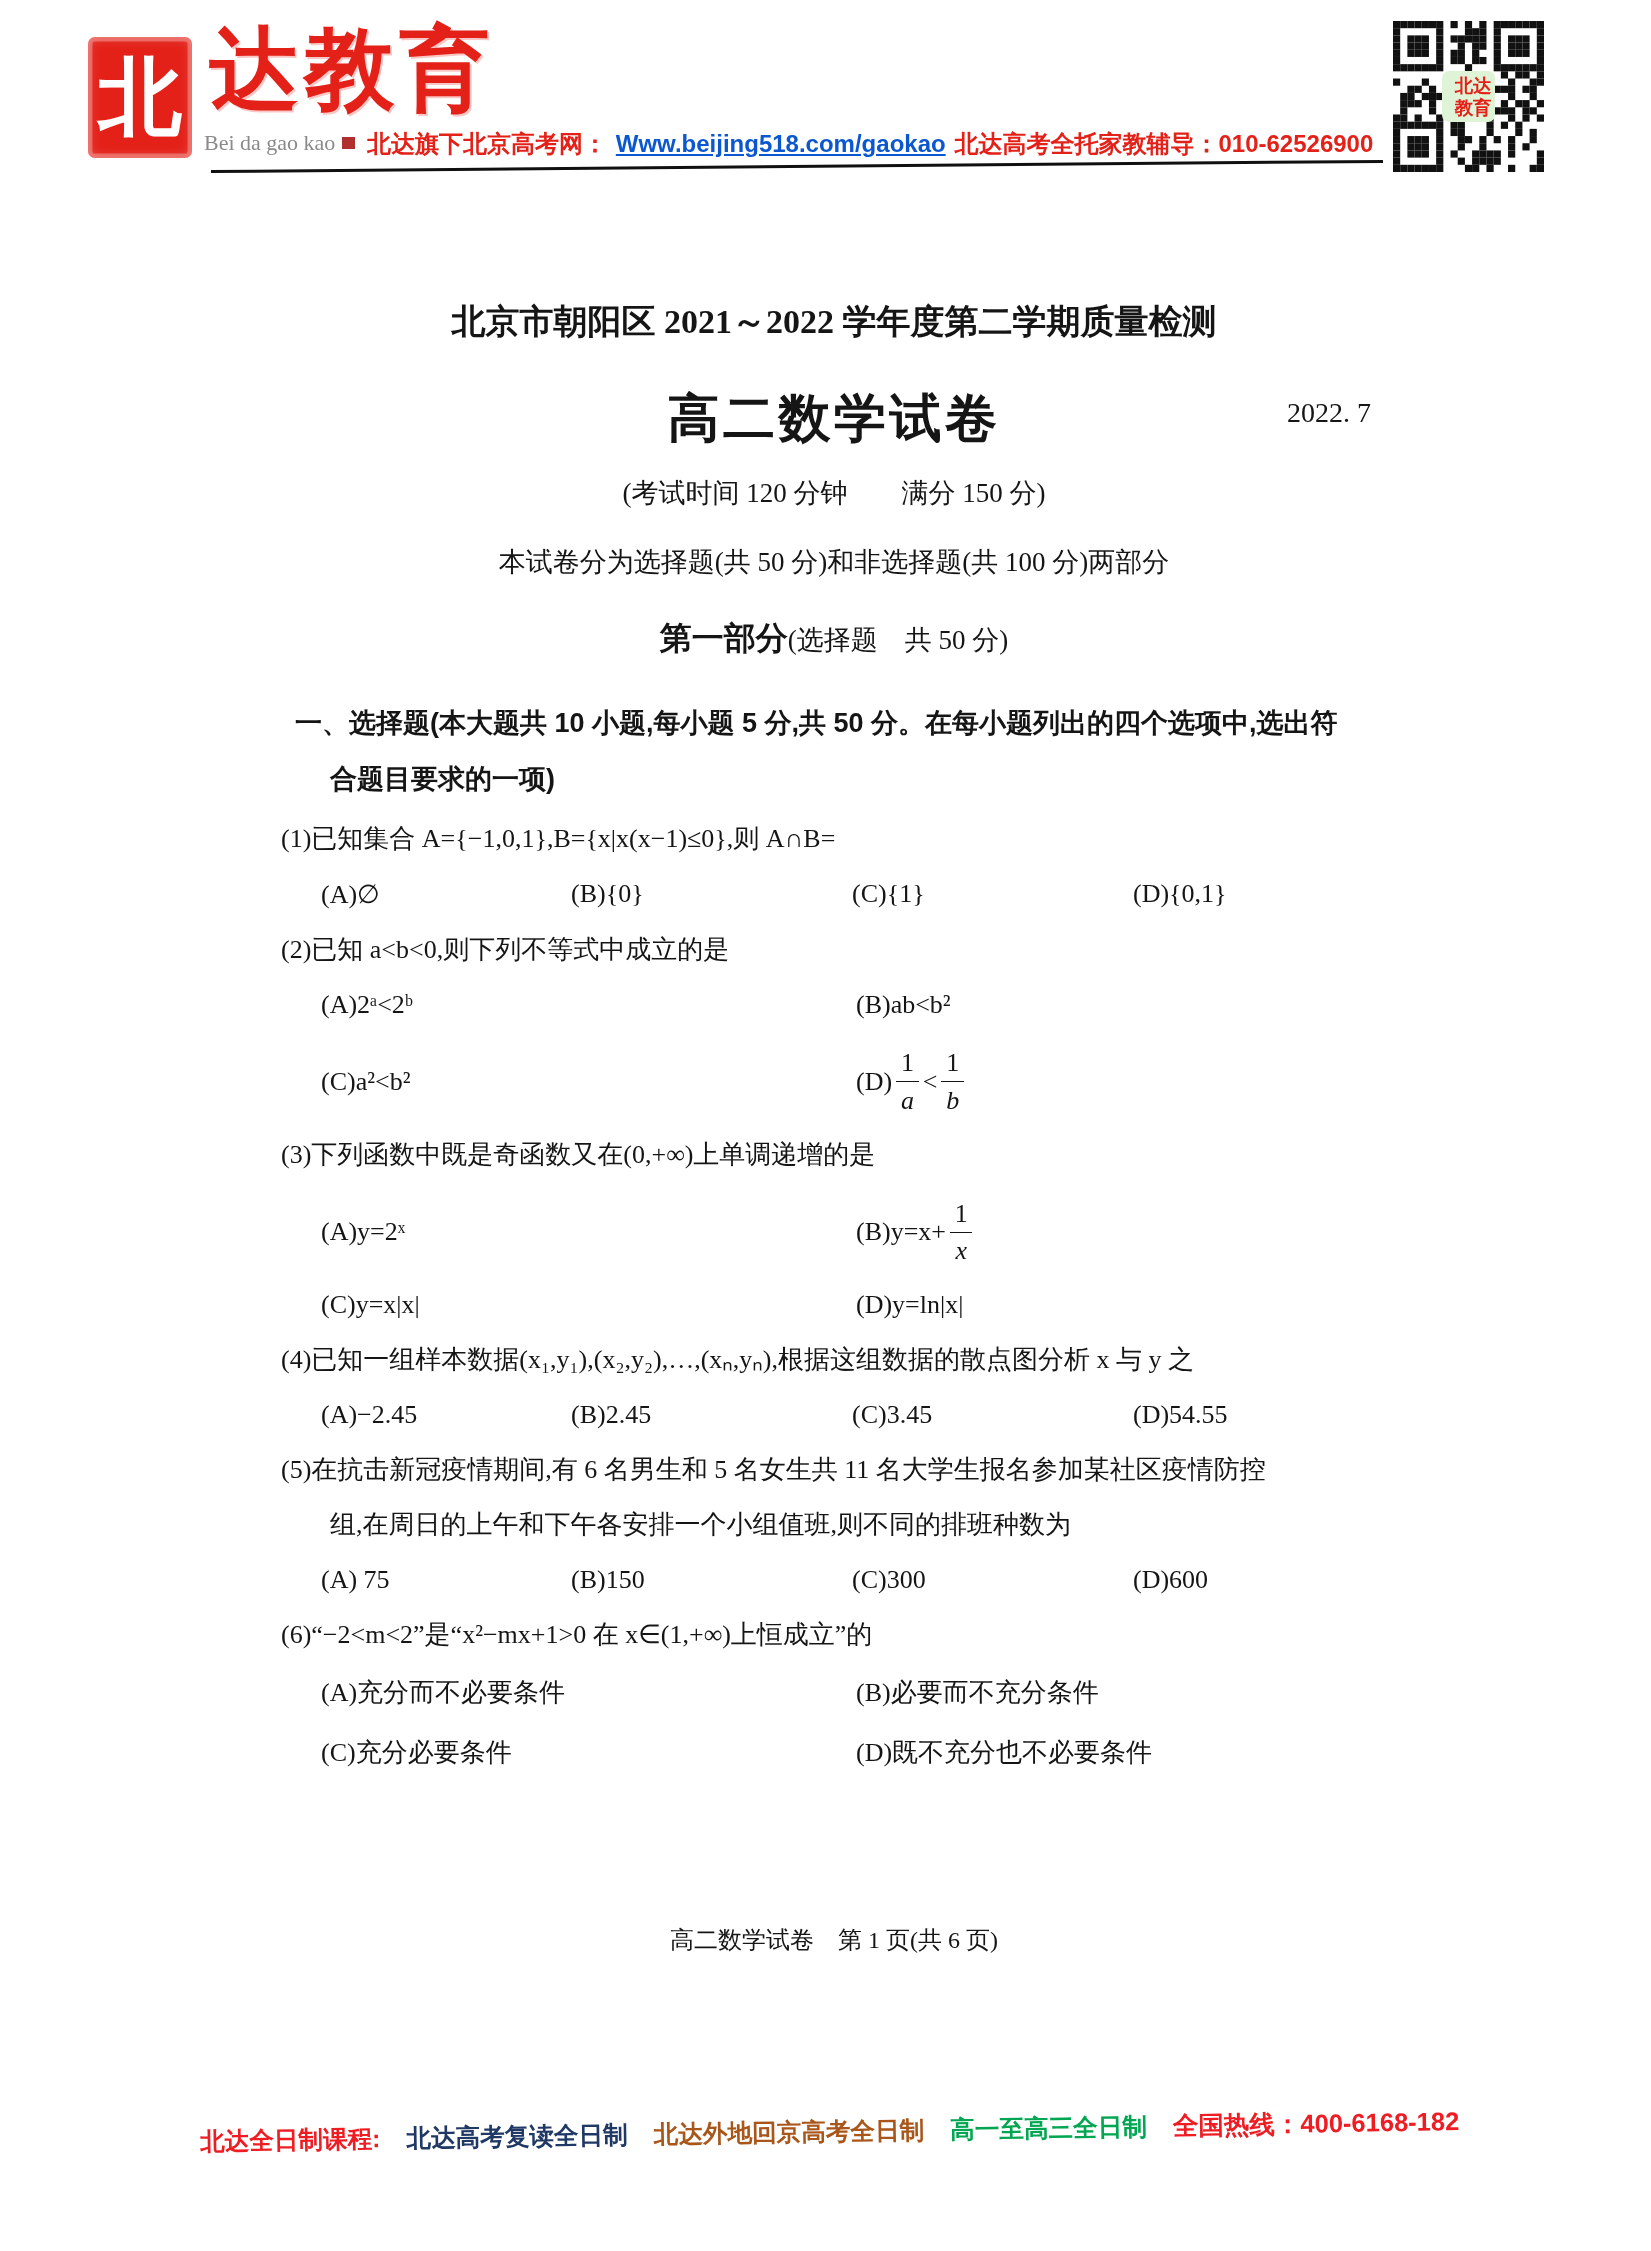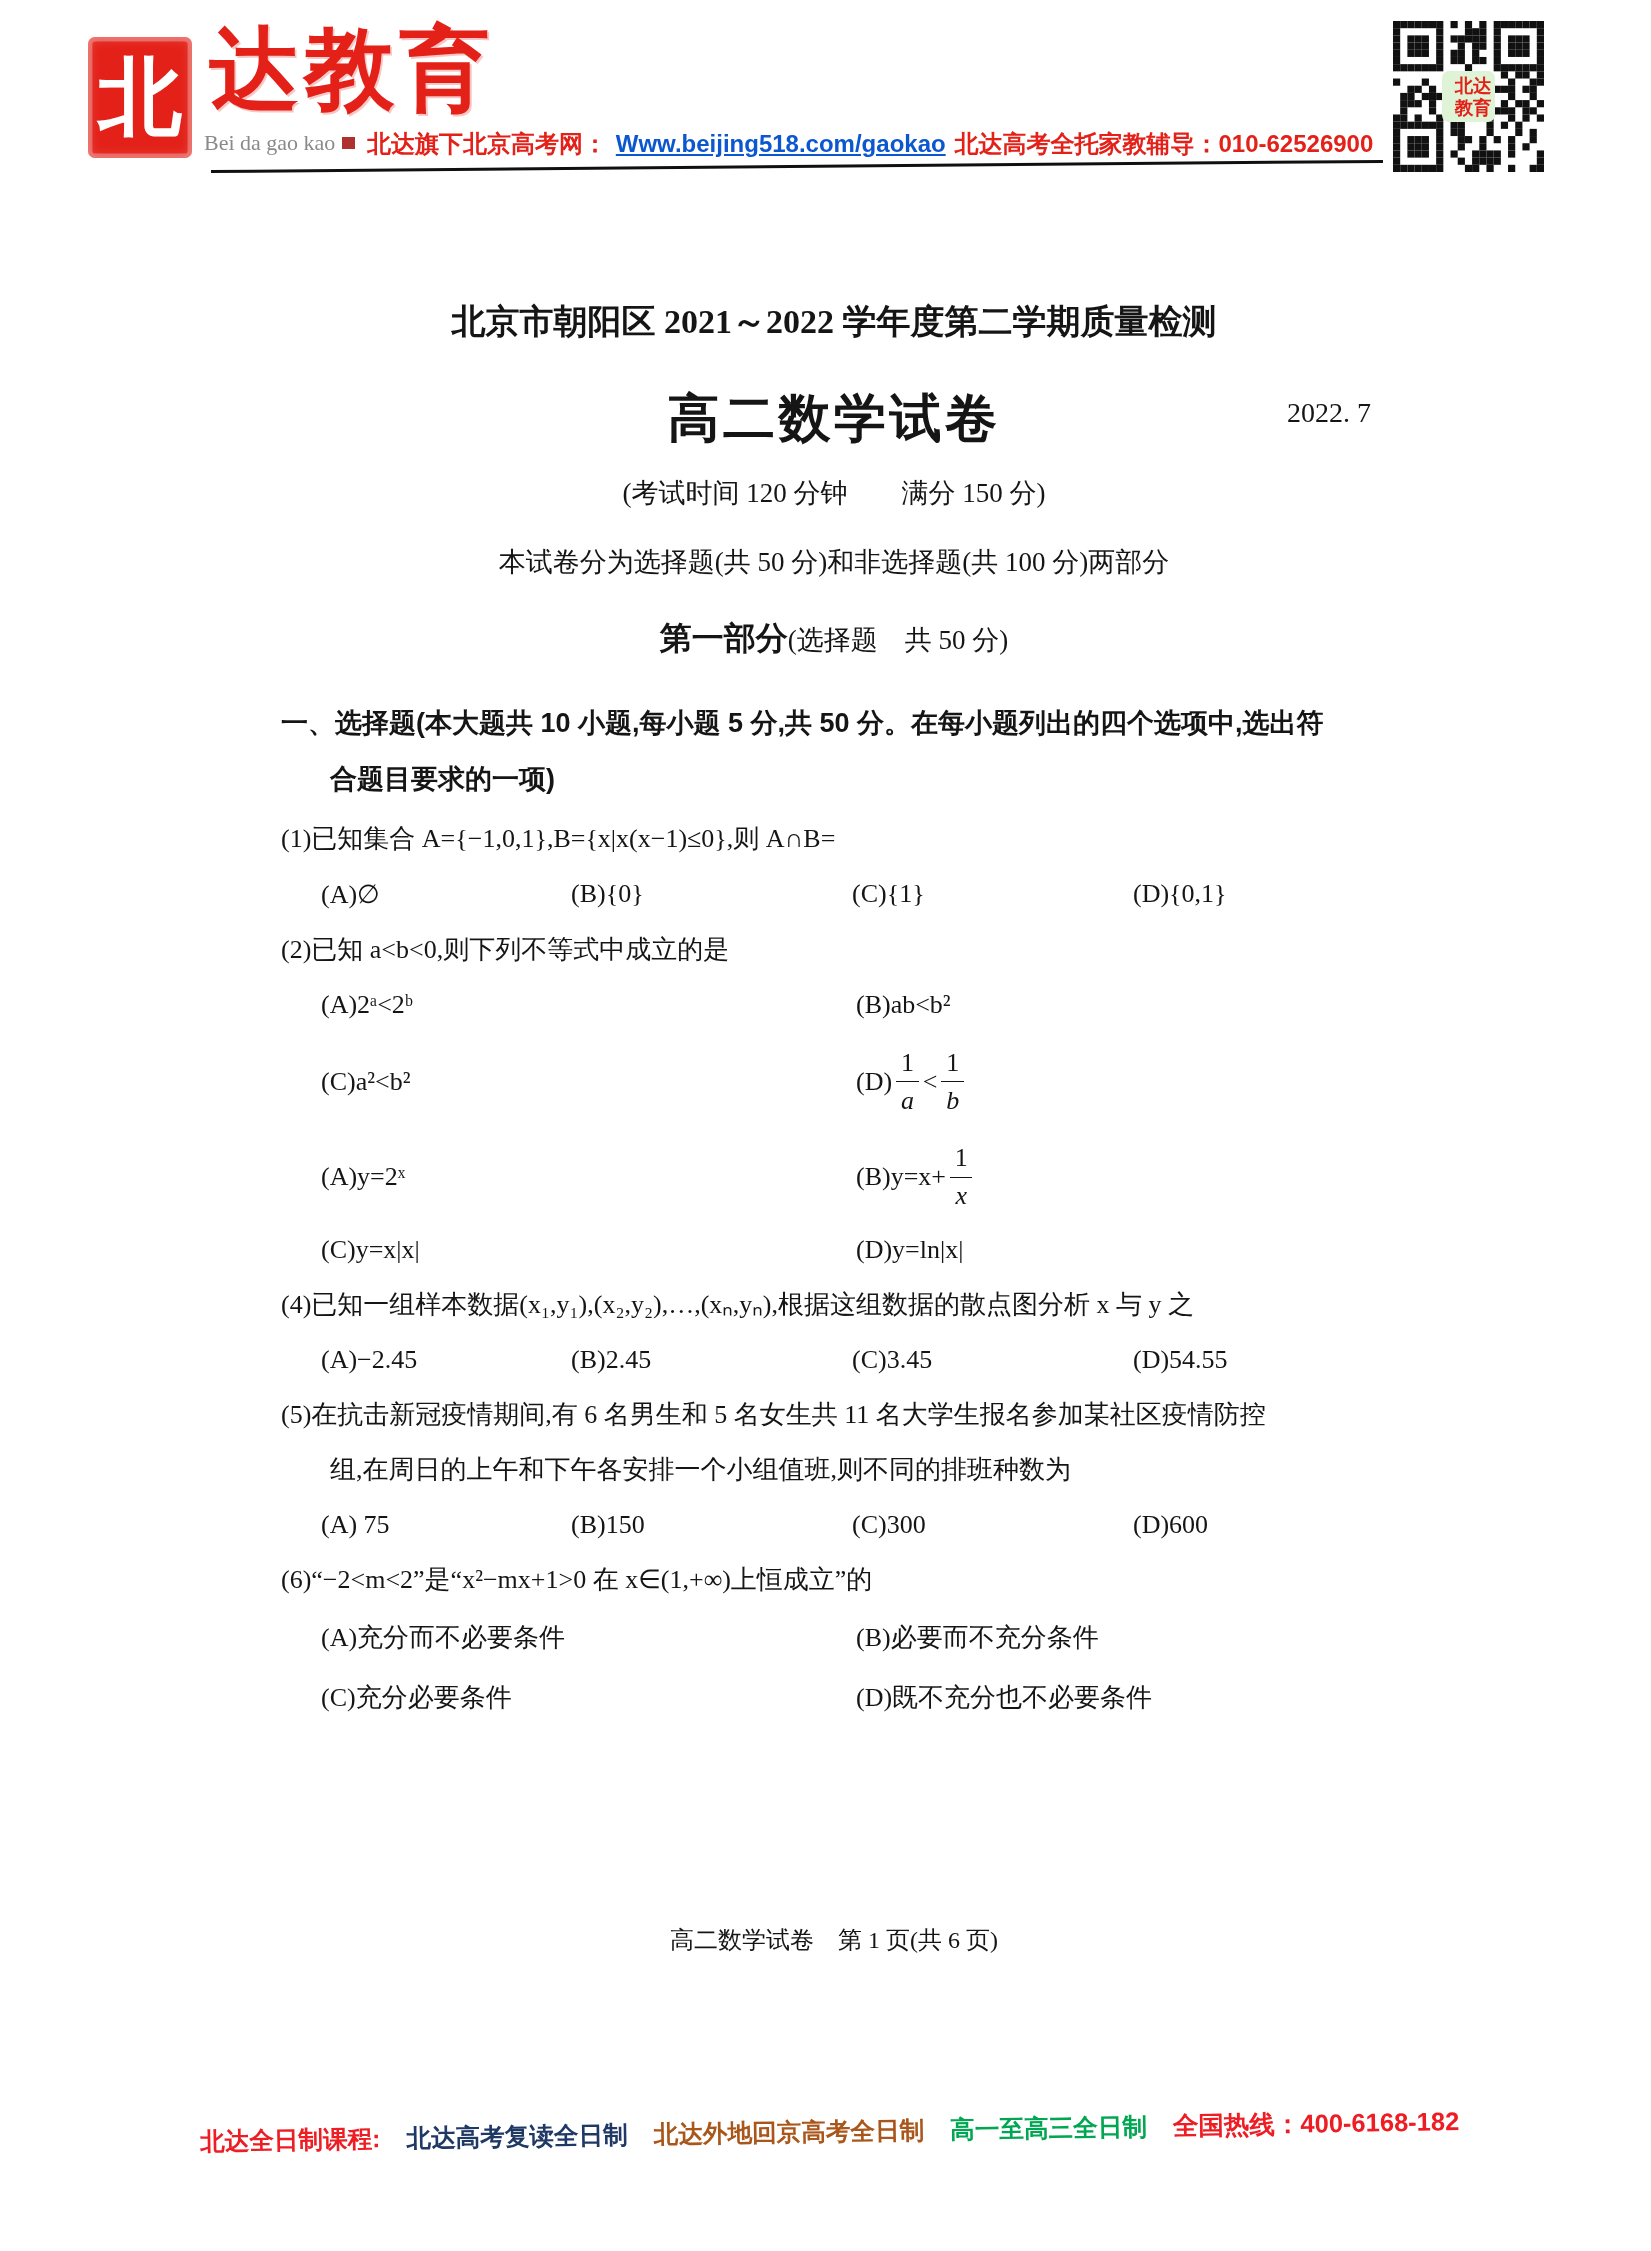--- a/index.html
+++ b/index.html
@@ -60,21 +60,21 @@
   .content{position:absolute;left:281px;top:294px;width:1106px;}
   .t1{font-size:34px;text-align:center;margin:5.3px 0 39px;font-weight:600;}
   .t2row{position:relative;text-align:center;margin-bottom:21px;}
   .t2{font-size:52px;font-weight:700;font-family:"Liberation Sans", sans-serif;letter-spacing:3.5px;text-align:center;}
   .t2date{position:absolute;right:16px;top:12.3px;font-size:28px;font-weight:400;font-family:"Liberation Serif", serif;}
   .t3{font-size:27px;text-align:center;margin-bottom:33px;}
   .t4{font-size:27px;text-align:center;margin-bottom:37px;}
   .part1{text-align:center;margin-bottom:46px;}
   .part1 .big{font-size:32px;font-weight:700;font-family:"Liberation Sans", sans-serif;}
   .part1 .rest{font-size:27px;}
-  .sec{font-size:27px;font-weight:700;font-family:"Liberation Sans", sans-serif;line-height:1.2;}
+  .sec{font-size:27px;font-weight:700;font-family:"Liberation Sans", sans-serif;line-height:1.2;margin-left:14px;}
   .sec1{margin-bottom:23px;}
   .sec2{margin-left:49px;margin-bottom:29px;}
   .line{font-size:26px;line-height:1.18;margin-bottom:24.6px;}
   .cont{margin-left:49px;}
   .opt4{display:grid;grid-template-columns:250px 281px 281px auto;padding-left:40px;font-size:26px;margin-bottom:24.6px;}
   .opt2{display:grid;grid-template-columns:535px auto;padding-left:40px;font-size:26px;margin-bottom:24.6px;}
   .opt2.tall{align-items:center;margin-bottom:21px;}
   .opt-cell{display:inline-flex;align-items:center;}
   .frac{display:inline-flex;flex-direction:column;align-items:center;line-height:1;margin:5.3px 3.5px;vertical-align:middle;}
   .frac .num{padding:0 5.3px 5.3px;}
@@ -406,20 +406,21 @@
           <span class="den it txt">a</span>
         </span>
         <span class="txt">&lt;</span>
         <span class="frac">
           <span class="num txt">1</span>
           <span class="den it txt">b</span>
         </span>
       </span>
     </div>
 
+    <div class="line txt">(3)下列函数中既是奇函数又在(0,+∞)上单调递增的是</div>
     <div class="opt2 tall">
       <span class="txt">(A)y=2ˣ</span>
       <span class="opt-cell">
         <span class="txt">(B)y=x+</span>
         <span class="frac">
           <span class="num txt">1</span>
           <span class="den it txt">x</span>
         </span>
       </span>
     </div>

